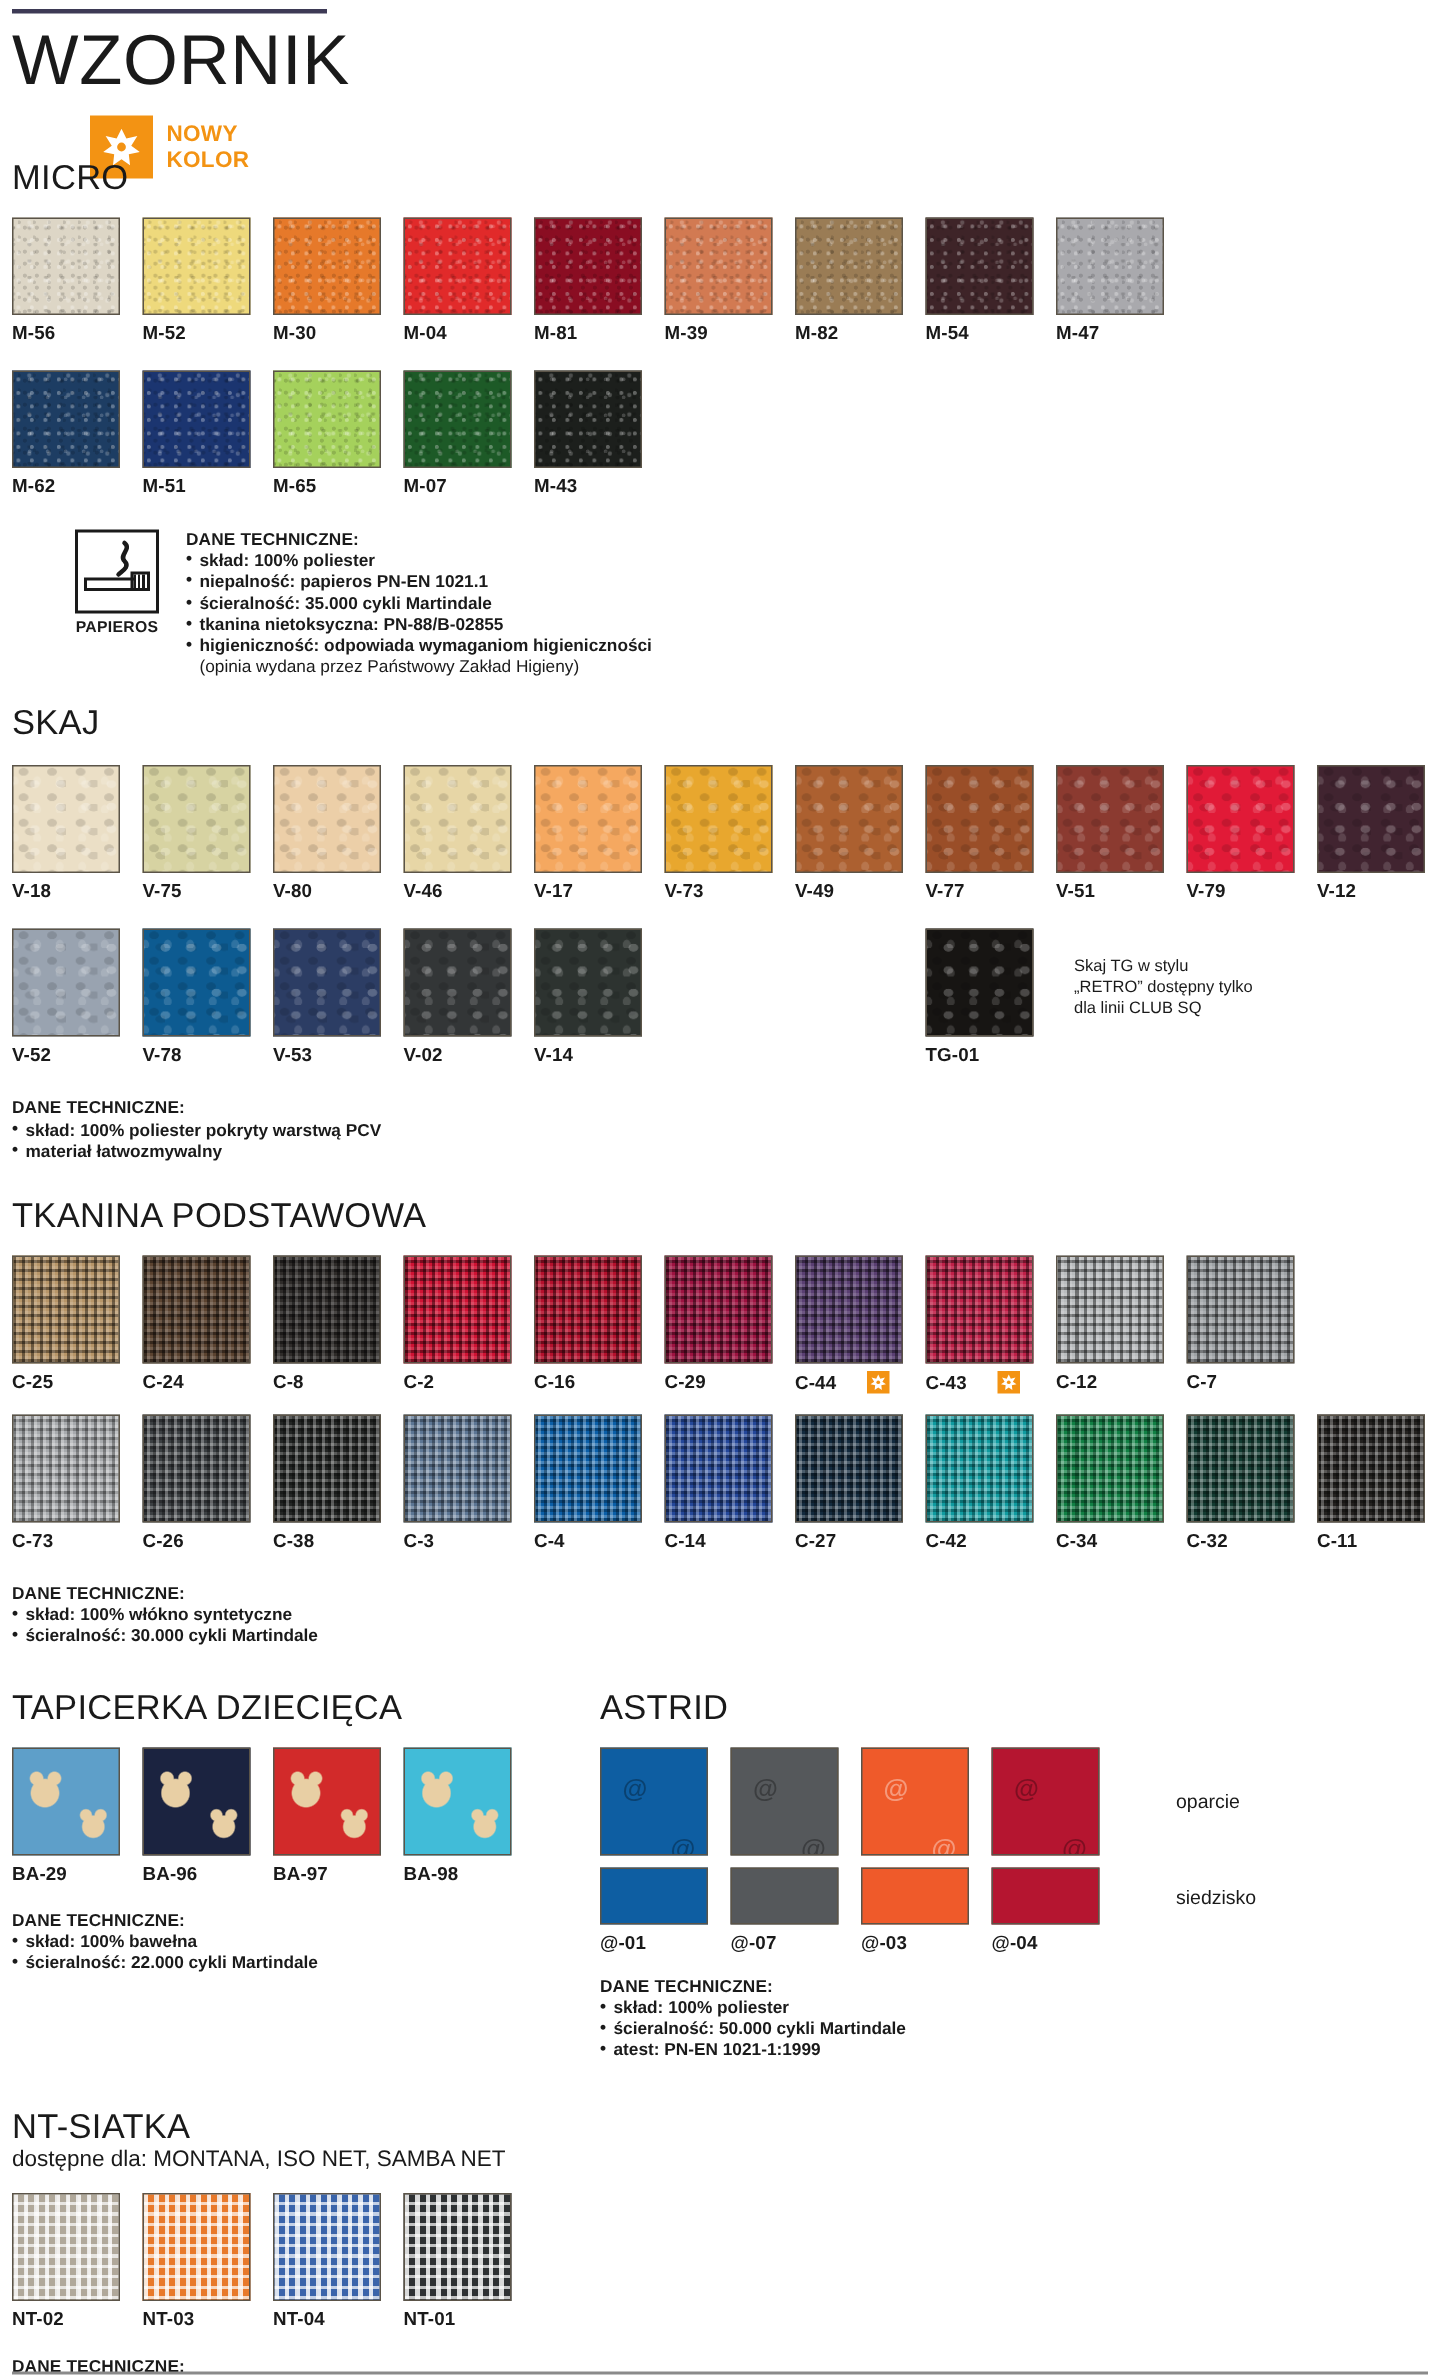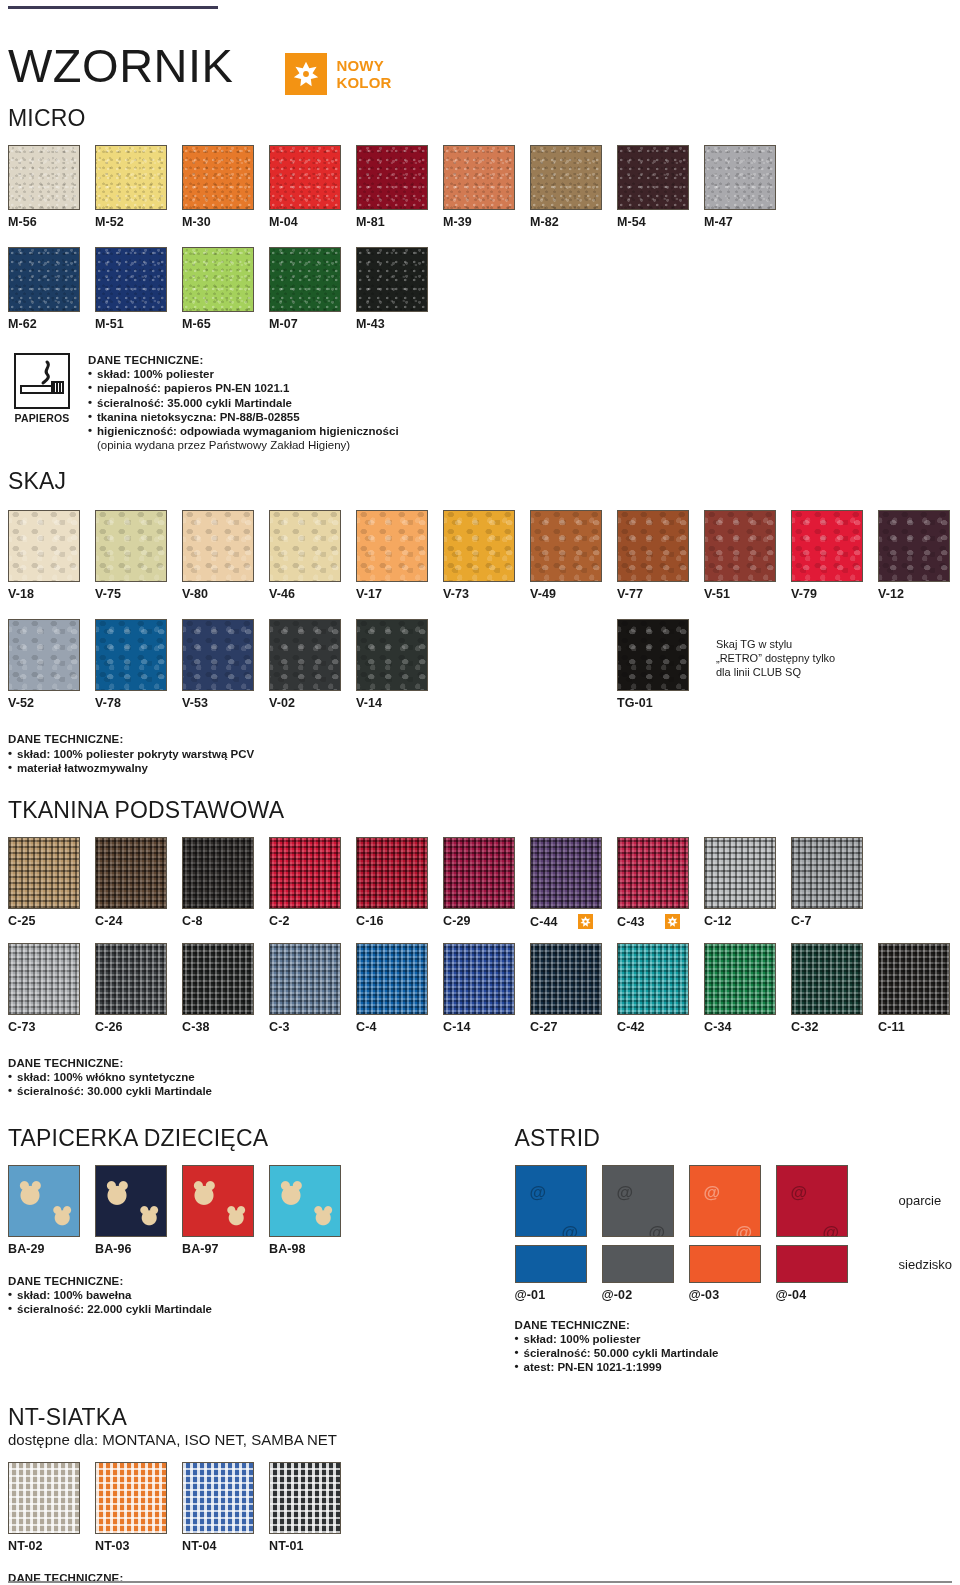--- a/index.html
+++ b/index.html
@@ -13,21 +13,21 @@
     position: relative;
     overflow: hidden;
   }
 
   .page { position: relative; width: 960px; height: 1585px; padding: 0 8px; }
 
   
   .top-rule {
     width: 210px; height: 3px; background: #3d3a55; margin: 6px 0 0 0;
   }
-  .header { display: flex; align-items: flex-end; height: 86px; }
+  .header { display: flex; align-items: flex-start; height: 86px; flex-direction: column; }
   .wzornik {
     font-size: 47px; letter-spacing: 0.5px; font-weight: 400;
     line-height: 58px; color: #1a1a1a; padding-top: 2px;
   }
   .newcolor-badge { display: flex; align-items: center; margin: 8px 0 0 52px; }
   .badge-square {
     width: 42px; height: 42px; background: #f39313;
     display: flex; align-items: center; justify-content: center;
   }
   .badge-label {
@@ -122,21 +122,21 @@
 
   
   .tech { font-size: 11.5px; line-height: 14.2px; color: #1a1a1a; }
   .tech-h { font-weight: 700; font-size: 11.5px; letter-spacing: .1px; }
   .tech li { list-style: none; position: relative; padding-left: 9px; font-weight: bold; }
   .tech li::before { content: "•"; position: absolute; left: 0; top: -1px; }
   .tech ul { margin: 0; padding: 0; }
   .tech .cont { padding-left: 9px; }
 
   
-  .papieros-box { width: 68px; text-align: center; }
+  .papieros-box { width: 68px; text-align: center; margin-left: 36px; }
   .papieros-icon {
     width: 56px; height: 56px; border: 2.5px solid #1a1a1a;
     position: relative; margin: 0 auto; background: #fff;
   }
   .cig-body {
     position: absolute; left: 4px; bottom: 13px; width: 40px; height: 9px;
     border: 2px solid #1a1a1a; background: #fff;
   }
   .cig-tip {
     position: absolute; right: 4px; bottom: 13px; width: 9px; height: 9px;
@@ -551,21 +551,21 @@
     </div>
 
   <div class="tech" style="margin-top:22px;">
     <div class="tech-h">DANE TECHNICZNE:</div>
     <ul id="tk-tech">
         <li>skład: 100% włókno syntetyczne</li>
         <li>ścieralność: 30.000 cykli Martindale</li>
       </ul>
   </div>
 
-  <div style="display:flex; margin-top:26px;justify-content:space-between;">
+  <div style="display:flex; margin-top:26px;">
 
     <div style="width:392px;">
       <div class="sect-title" style="margin-bottom:14px;">TAPICERKA DZIECIĘCA</div>
       <div class="swatch-row" id="ba-r1">
           <div class="cell">
             <div class="sw sw-tk tex-bear" style="background: rgb(94, 159, 201);"></div>
             <div class="lbl">
               <span class="lbl-n">BA-29</span>
             </div>
           </div>
@@ -634,21 +634,21 @@
         <div class="swatch-row" id="as-bot">
             <div class="cell">
               <div class="sw" style="height: 38px; background: rgb(14, 94, 162);"></div>
               <div class="lbl">
                 <span>@-01</span>
               </div>
             </div>
             <div class="cell">
               <div class="sw" style="height: 38px; background: rgb(85, 88, 91);"></div>
               <div class="lbl">
-                <span>@-02</span>
+                <span>@-07</span>
               </div>
             </div>
             <div class="cell">
               <div class="sw" style="height: 38px; background: rgb(239, 90, 42);"></div>
               <div class="lbl">
                 <span>@-03</span>
               </div>
             </div>
             <div class="cell">
               <div class="sw" style="height: 38px; background: rgb(181, 21, 48);"></div>

